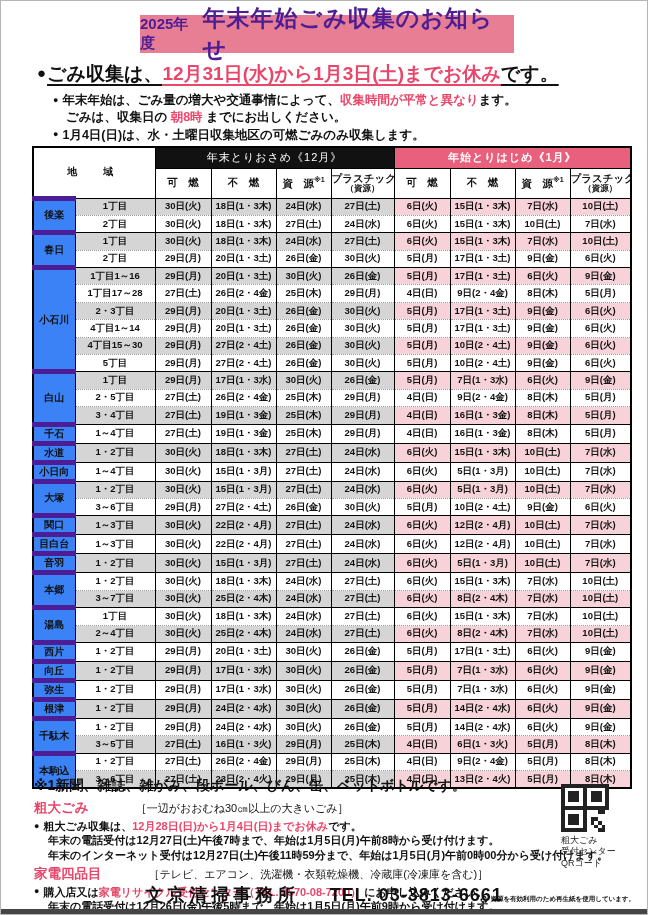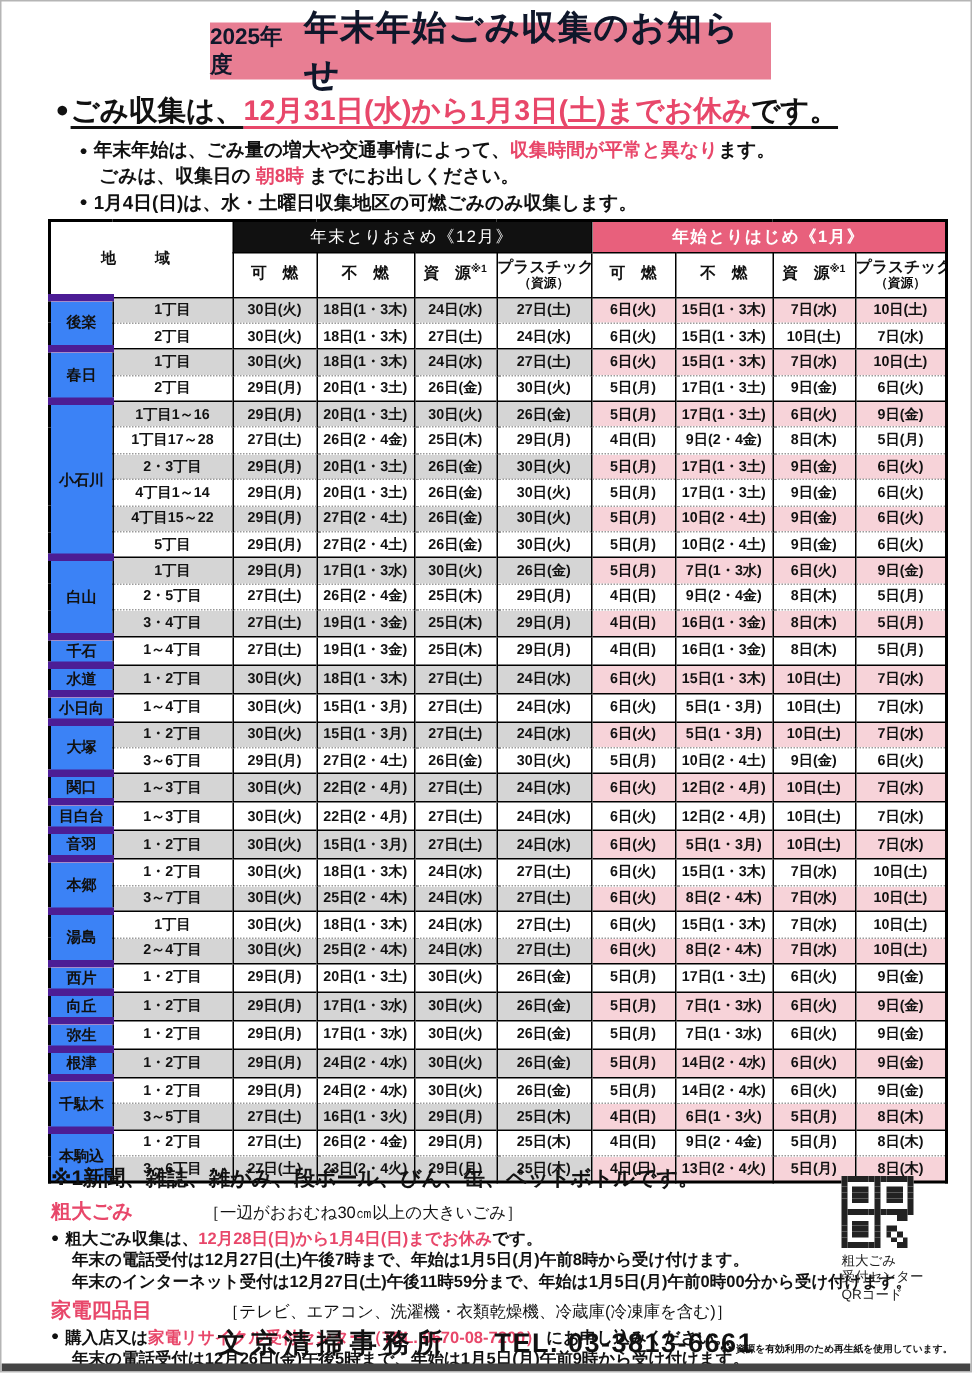--- a/index.html
+++ b/index.html
@@ -8,21 +8,21 @@
     --cell-pink:#f7d3d9;
     --cell-gray:#d5d5d5;
     --accent:#e8476a;
     --dec-black:#111111;
   }
   *{box-sizing:border-box;}
   body{margin:0;background:#fff;font-family:"Liberation Sans","DejaVu Sans",sans-serif;color:#111;}
   .page{position:relative;width:648px;height:915px;background:#fff;border:1px solid #b5b5b5;overflow:hidden;}
   
   .banner{position:absolute;left:139px;top:14px;width:374px;height:38px;background:var(--banner-pink);
-    color:#0f172a;display:flex;align-items:center;justify-content:center;gap:0;}
+    color:#4c1d95;display:flex;align-items:center;justify-content:center;gap:0;}
   .banner-year{font-size:15px;font-weight:bold;}
   .banner-title{font-size:23px;font-weight:bold;letter-spacing:1px;}
   
   .headline{position:absolute;left:36px;top:60px;font-size:19px;font-weight:bold;white-space:nowrap;}
   .headline .hl-bullet{font-size:15px;margin-right:1px;vertical-align:2px;}
   .headline .rich span{text-decoration:underline;text-decoration-thickness:2px;text-underline-offset:4px;}
   .red{color:var(--accent);}
   
   .bullets{position:absolute;left:52px;top:91px;font-size:12.5px;font-weight:bold;line-height:1.38;}
   .bullet-line{white-space:nowrap;}
@@ -205,21 +205,21 @@
           <td class="dec-cell">29日(月)</td>
           <td class="dec-cell">20日(1・3土)</td>
           <td class="dec-cell">26日(金)</td>
           <td class="dec-cell">30日(火)</td>
           <td class="jan-cell">5日(月)</td>
           <td class="jan-cell">17日(1・3土)</td>
           <td class="jan-cell">9日(金)</td>
           <td class="jan-cell">6日(火)</td>
         </tr>
         <tr class="shaded group-inner">
-          <td class="chome-cell">4丁目15～22</td>
+          <td class="chome-cell">4丁目15～30</td>
           <td class="dec-cell">29日(月)</td>
           <td class="dec-cell">27日(2・4土)</td>
           <td class="dec-cell">26日(金)</td>
           <td class="dec-cell">30日(火)</td>
           <td class="jan-cell">5日(月)</td>
           <td class="jan-cell">10日(2・4土)</td>
           <td class="jan-cell">9日(金)</td>
           <td class="jan-cell">6日(火)</td>
         </tr>
         <tr class="plain group-inner">

